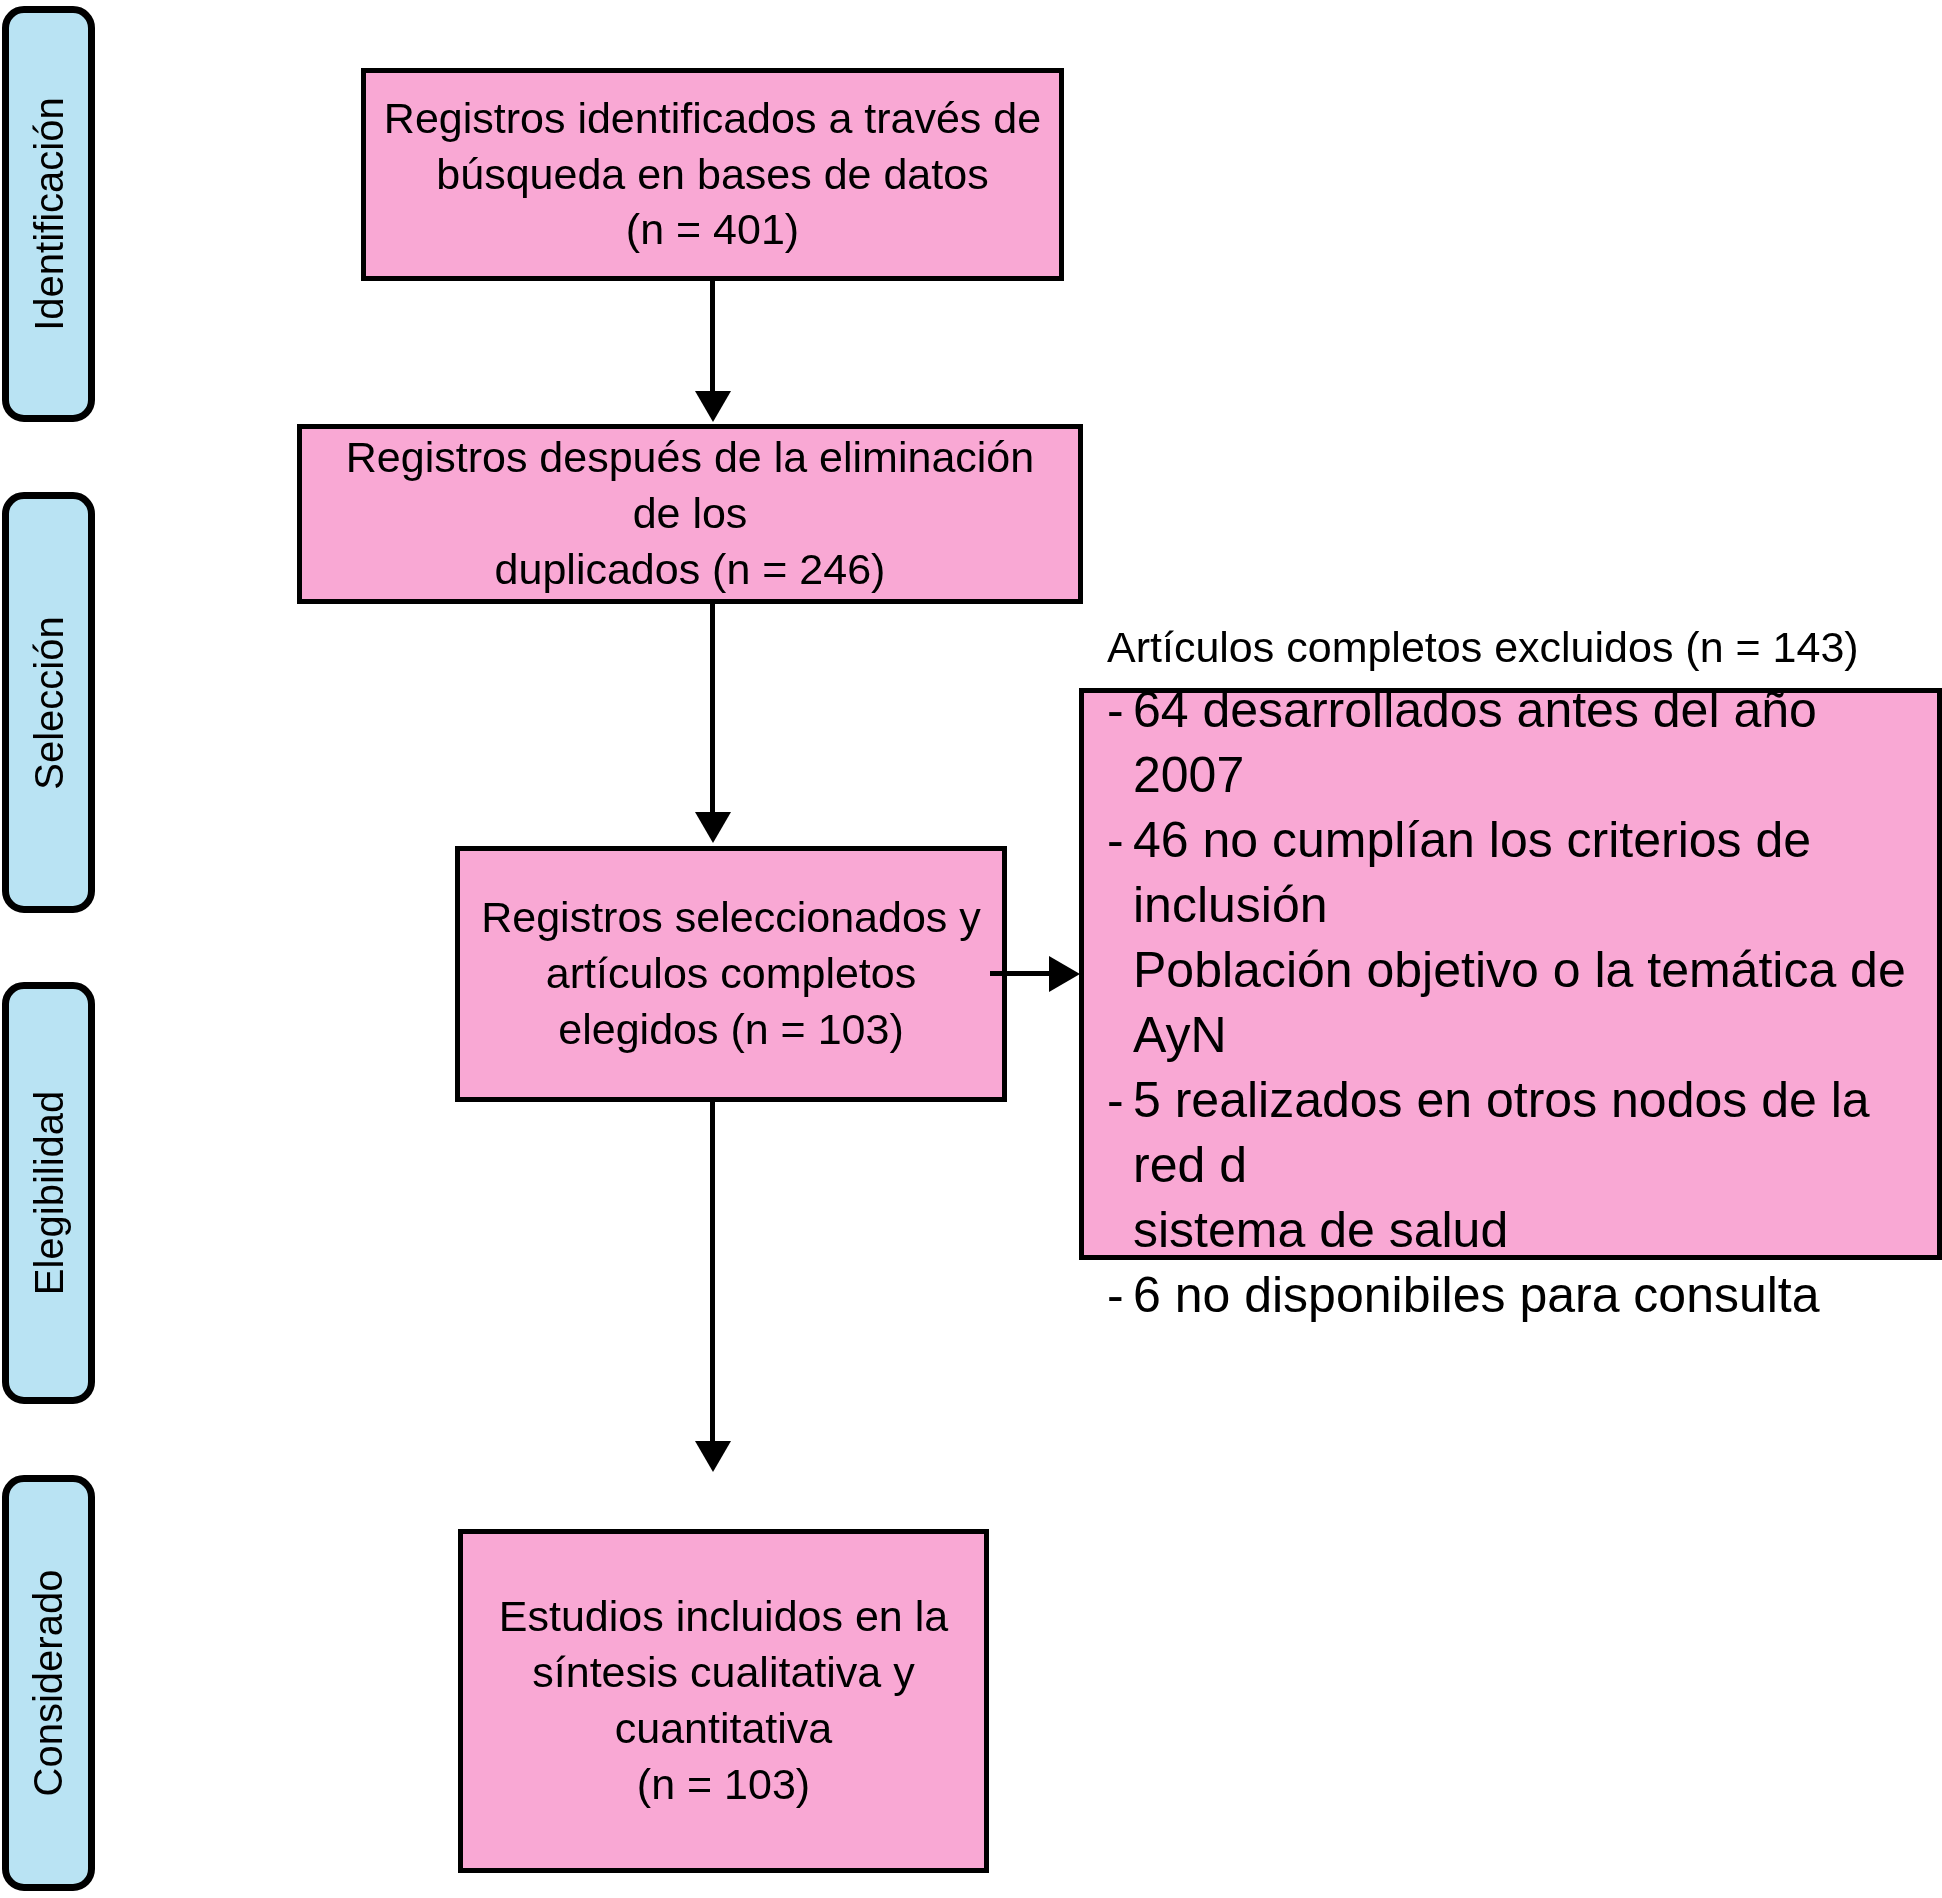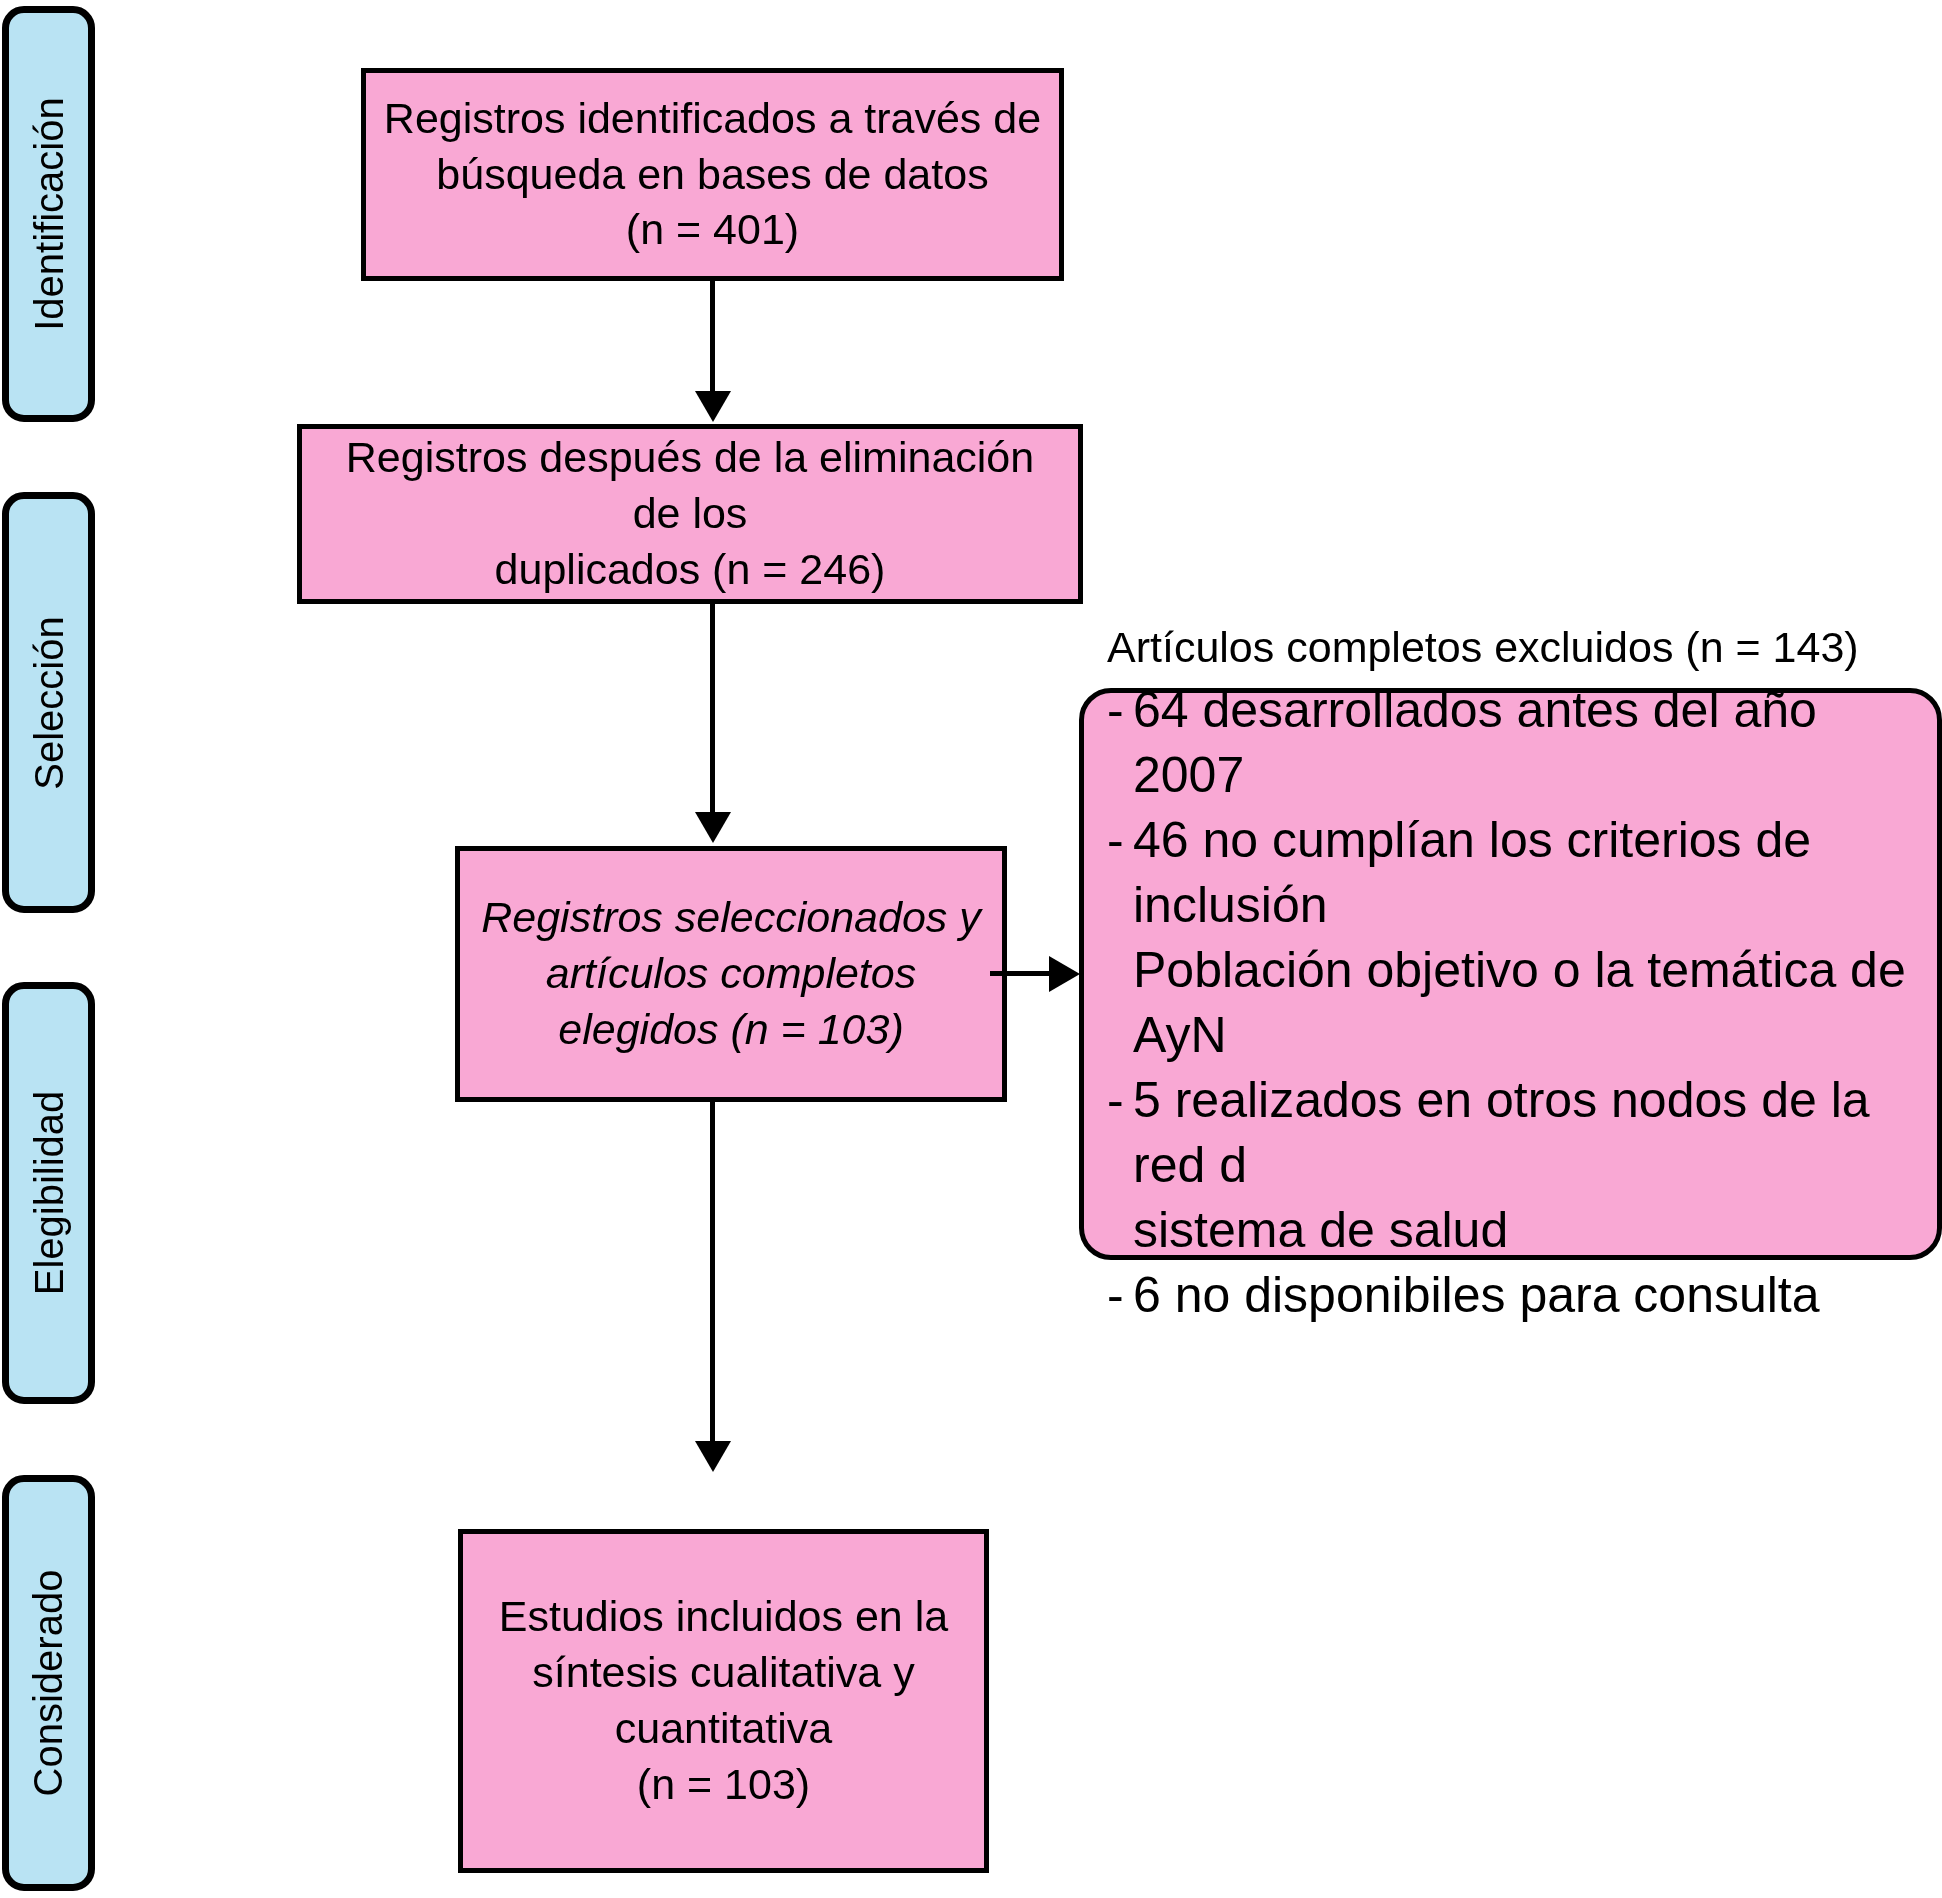--- a/index.html
+++ b/index.html
@@ -54,21 +54,20 @@
     line-height: 1.30;
     color: #000000;
     padding: 0 14px;
     white-space: pre-line;
   }
 
   
   .box.excl {
     align-items: center;
     justify-content: flex-start;
-    border-radius: 32px;
   }
   .excl-inner {
     padding: 0 20px 0 23px;
     width: 100%;
     box-sizing: border-box;
   }
   .excl-title {
     font-size: 43px;
     line-height: 1.30;
     color: #000000;
@@ -154,21 +153,21 @@
   <div class="arrow-down" style="left:695px; top:391px;"></div>
 
   <div class="box" style="left:297px; top:424px; width:786px; height:180px;">
     <div class="box-text">Registros después de la eliminación de los
 duplicados (n = 246)</div>
   </div>
 
   <div class="vline" style="left:710px; top:604px; height:211px;"></div>
   <div class="arrow-down" style="left:695px; top:812px;"></div>
 
-  <div class="box" style="left:455px; top:846px; width:552px; height:256px;font-style:italic;">
+  <div class="box" style="left:455px; top:846px; width:552px; height:256px;">
     <div class="box-text">Registros seleccionados y
 artículos completos
 elegidos (n = 103)</div>
   </div>
 
   <div class="hline" style="left:990px; top:971px; width:64px;"></div>
   <div class="arrow-right" style="left:1049px; top:956px;"></div>
 
   <div class="box excl" style="left:1079px; top:688px; width:863px; height:572px;">
     <div class="excl-inner">

